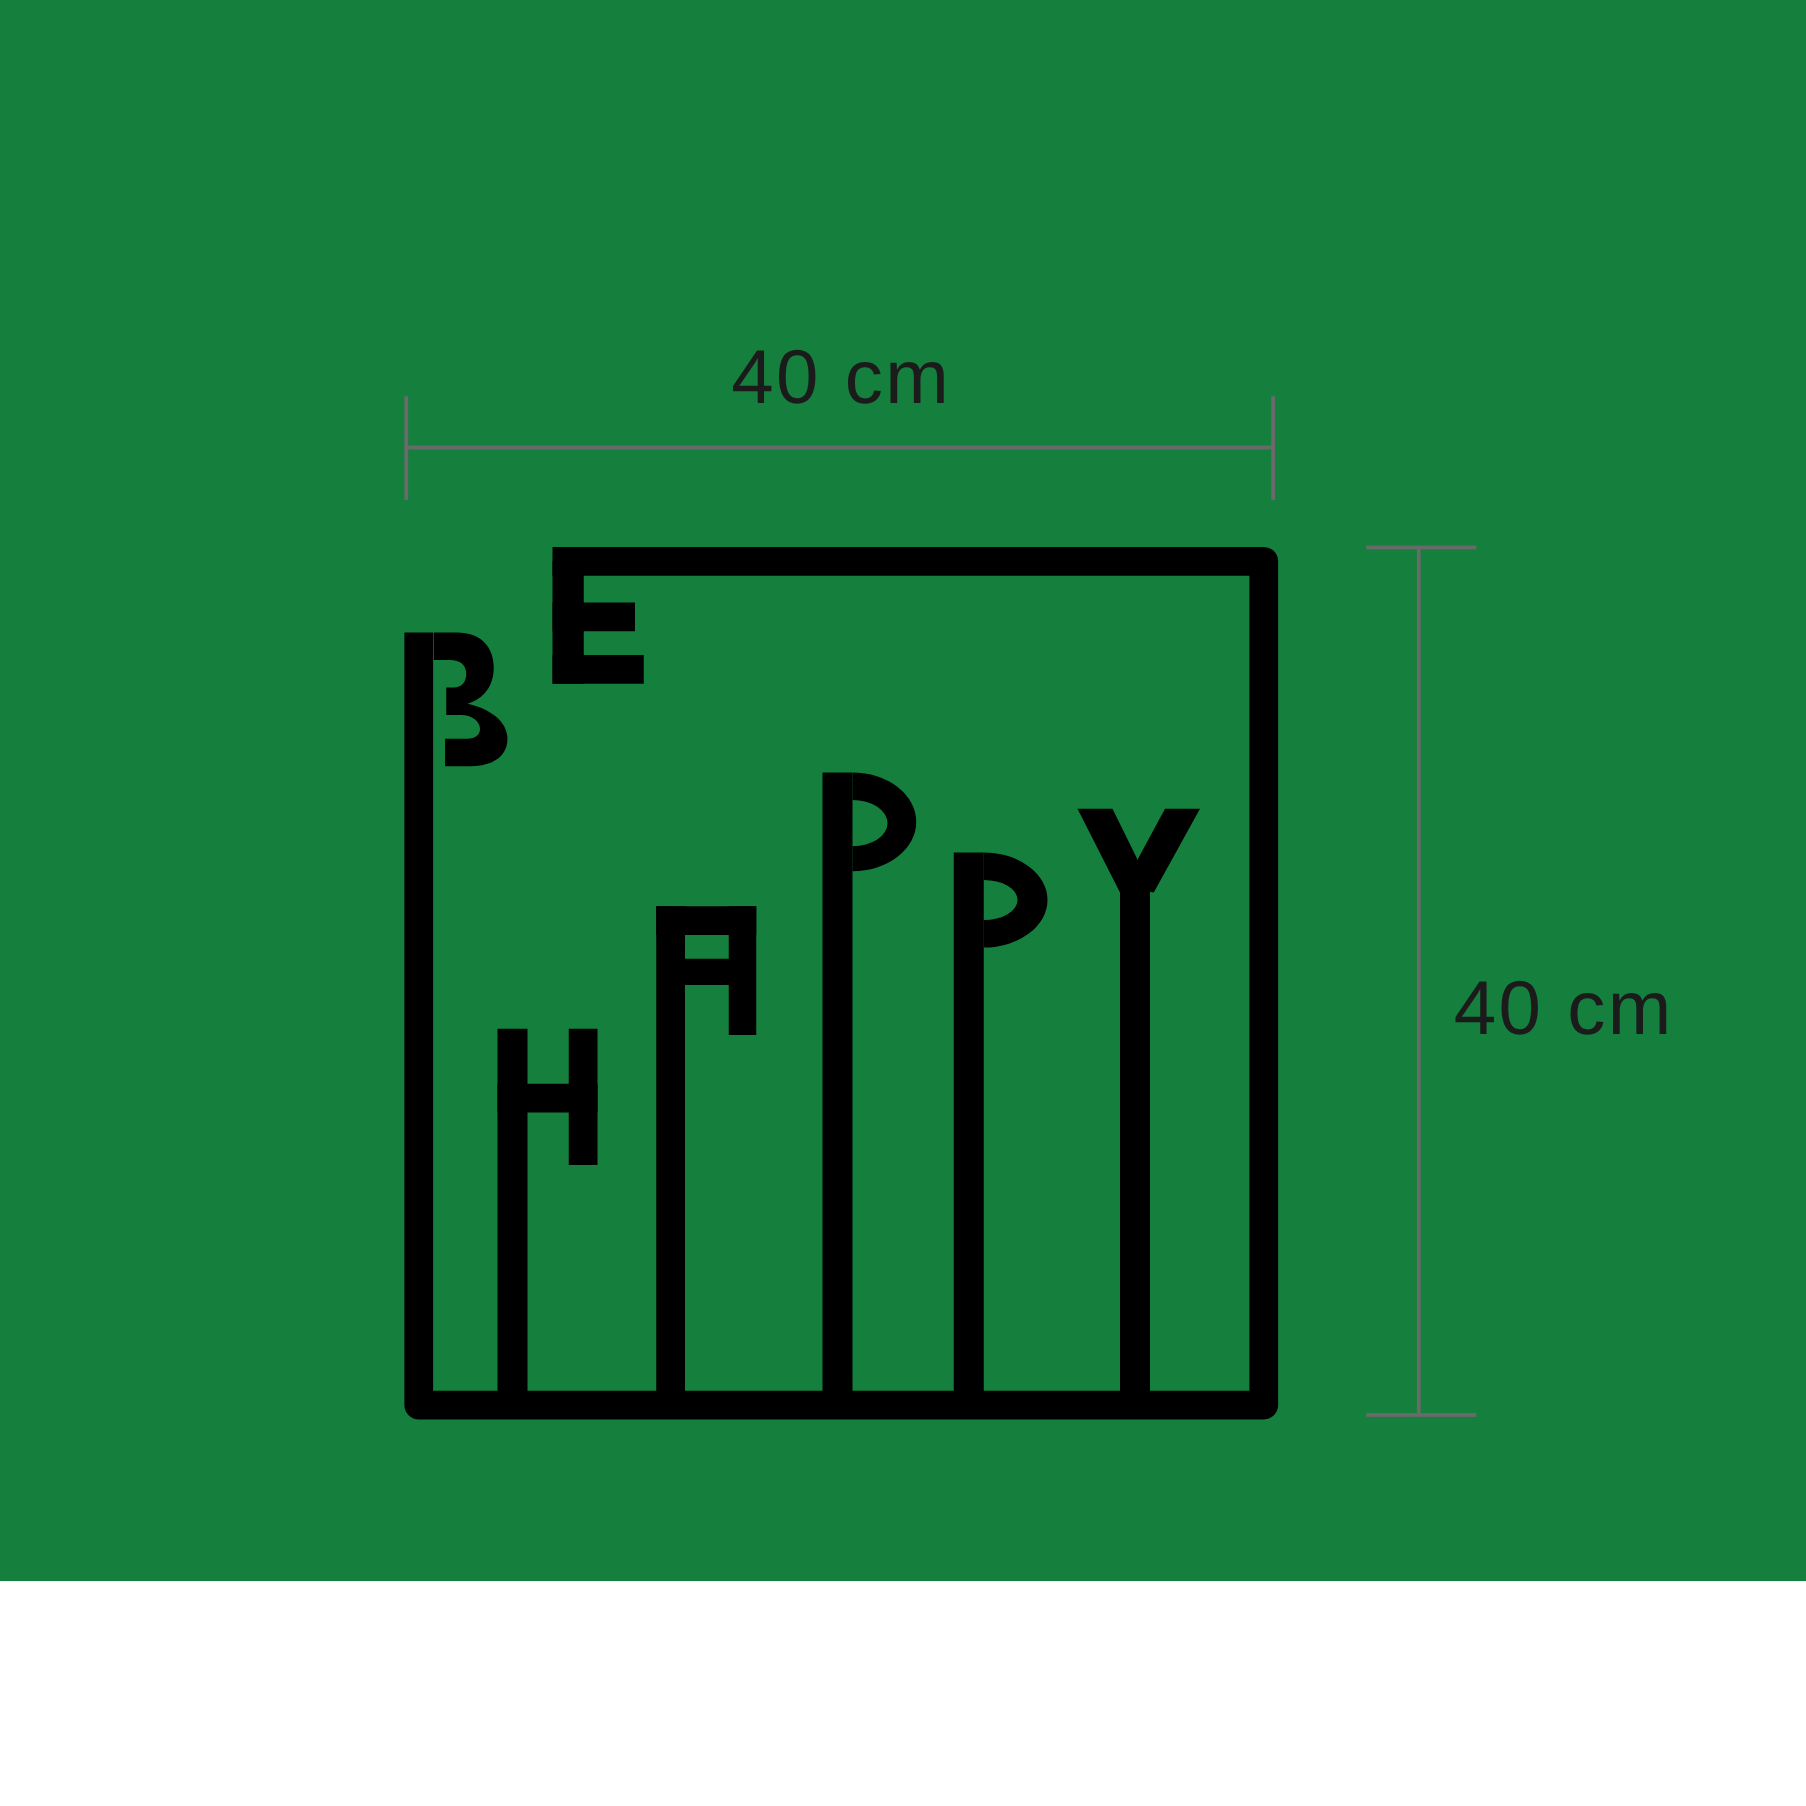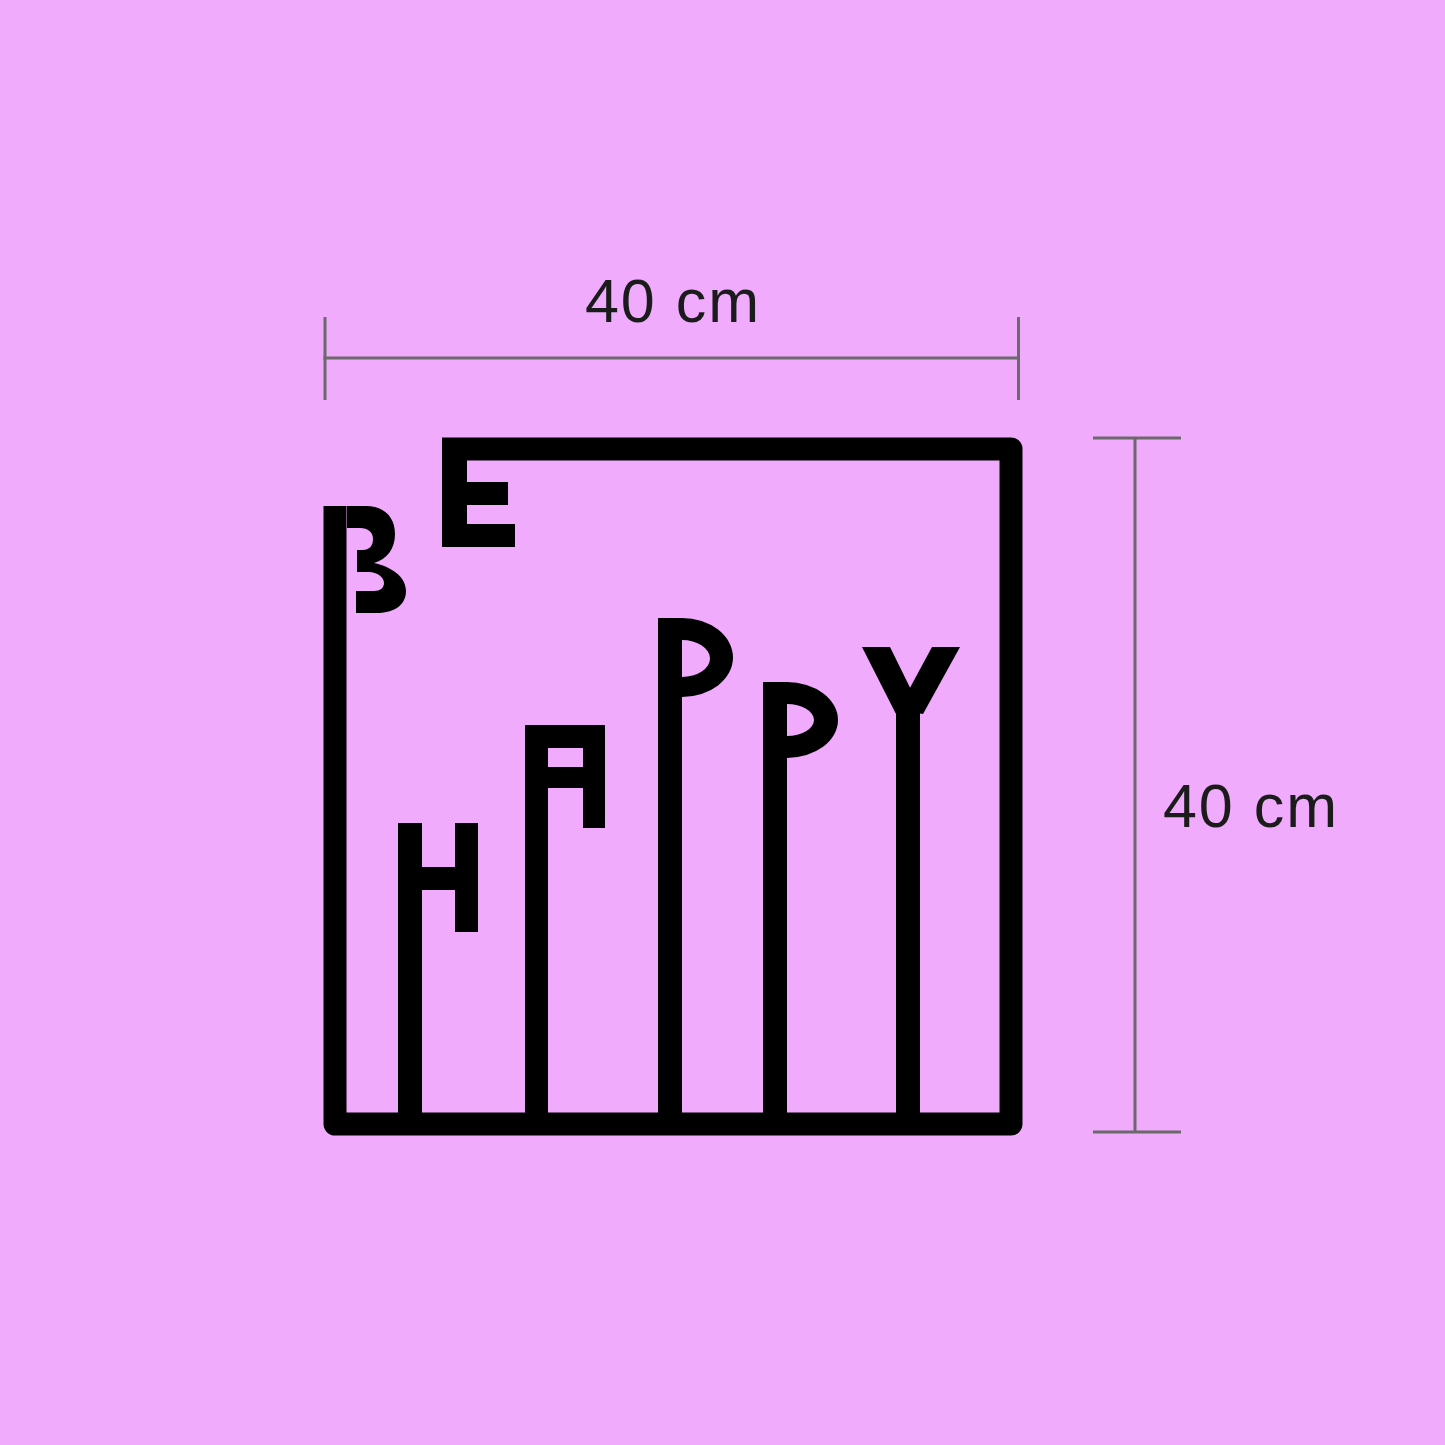--- a/index.html
+++ b/index.html
@@ -3,22 +3,22 @@
 <meta charset="utf-8">
 <style>
   html, body {
     margin: 0;
     padding: 0;
     background: #ffffff;
   }
   .canvas {
     position: relative;
     width: 1445px;
-    height: 1445px;
-    background: #f0abfc;
+    height: 1265px;
+    background: #15803d;
     overflow: hidden;
   }
   svg { display: block; }
   .dim-label {
     font-family: "Liberation Sans", "DejaVu Sans", sans-serif;
     font-size: 61px;
     font-weight: 400;
     letter-spacing: 2px;
     fill: #1b1b1b;
   }

